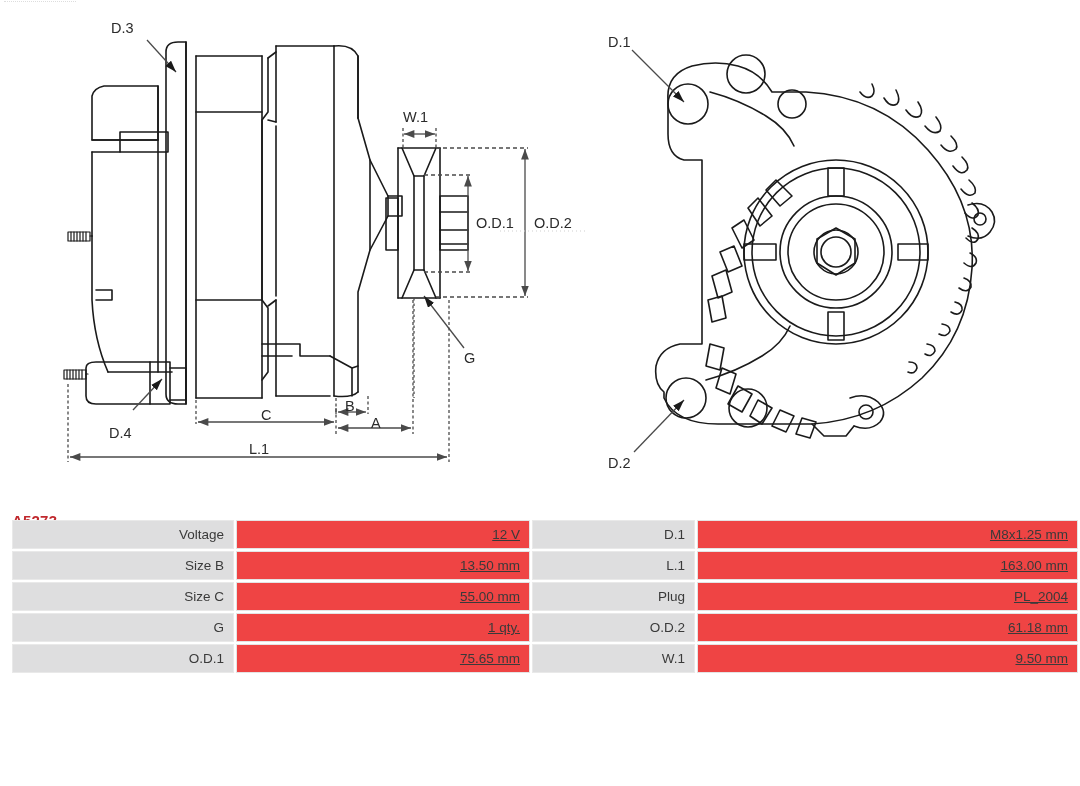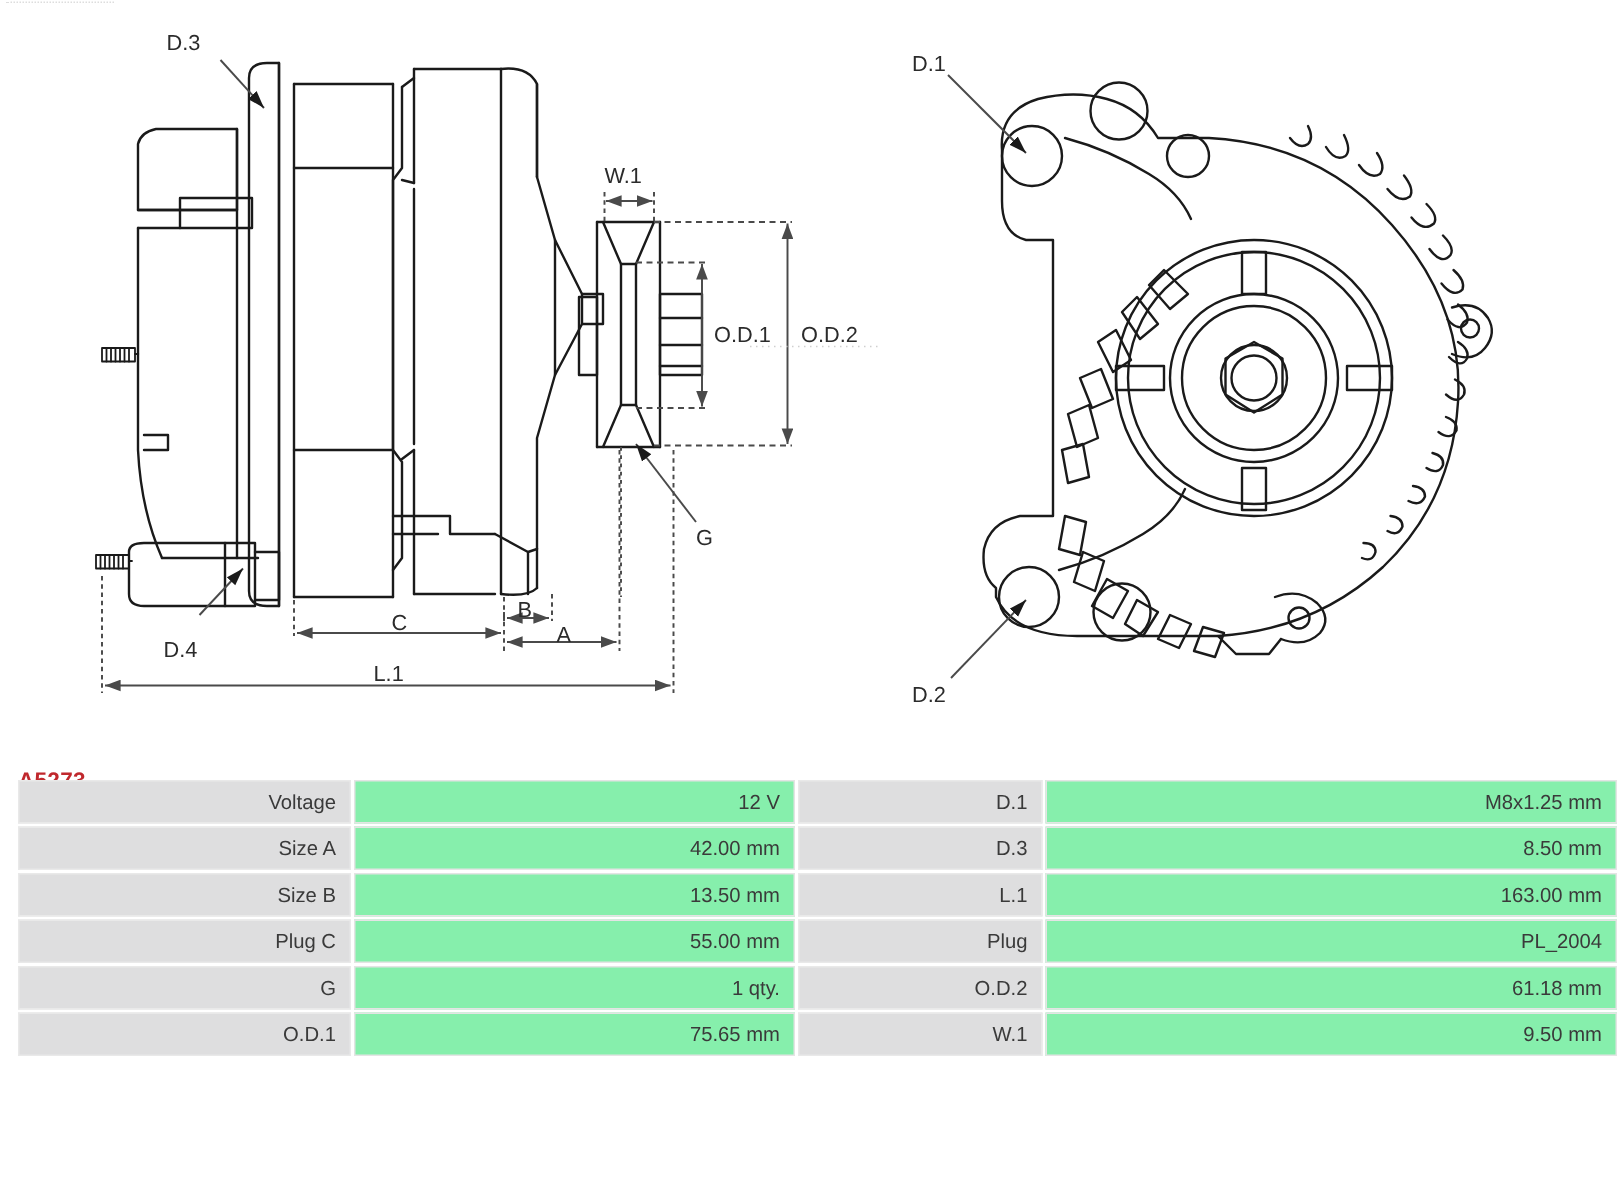--- a/index.html
+++ b/index.html
@@ -77,22 +77,23 @@
     white-space: nowrap;
     overflow: hidden;
     color: #3a3a3a;
     margin-left: 38px;
   }
   td.cell-label {
     background: #dededf;
     border: 1px solid #e9e9e9;
   }
   td.cell-value {
-    background: #86efac;
+    background: #ef4444;
     border: 1px solid #e4e4e4;
+    text-decoration: underline;
   }
   col.c-lab1 { width: 222px; }
   col.c-val1 { width: 294px; }
   col.c-lab2 { width: 163px; }
   col.c-val2 { width: 381px; }
 </style>
 </head>
 <body>
 
 <div class="top-artifact"></div>
@@ -360,33 +361,27 @@
       <col class="c-val2">
   </colgroup>
   <tbody id="spec-body">
       <tr>
         <td class="cell-label">Voltage</td>
         <td class="cell-value">12 V</td>
         <td class="cell-label">D.1</td>
         <td class="cell-value">M8x1.25 mm</td>
       </tr>
       <tr>
-        <td class="cell-label">Size A</td>
-        <td class="cell-value">42.00 mm</td>
-        <td class="cell-label">D.3</td>
-        <td class="cell-value">8.50 mm</td>
-      </tr>
-      <tr>
         <td class="cell-label">Size B</td>
         <td class="cell-value">13.50 mm</td>
         <td class="cell-label">L.1</td>
         <td class="cell-value">163.00 mm</td>
       </tr>
       <tr>
-        <td class="cell-label">Plug C</td>
+        <td class="cell-label">Size C</td>
         <td class="cell-value">55.00 mm</td>
         <td class="cell-label">Plug</td>
         <td class="cell-value">PL_2004</td>
       </tr>
       <tr>
         <td class="cell-label">G</td>
         <td class="cell-value">1 qty.</td>
         <td class="cell-label">O.D.2</td>
         <td class="cell-value">61.18 mm</td>
       </tr>

